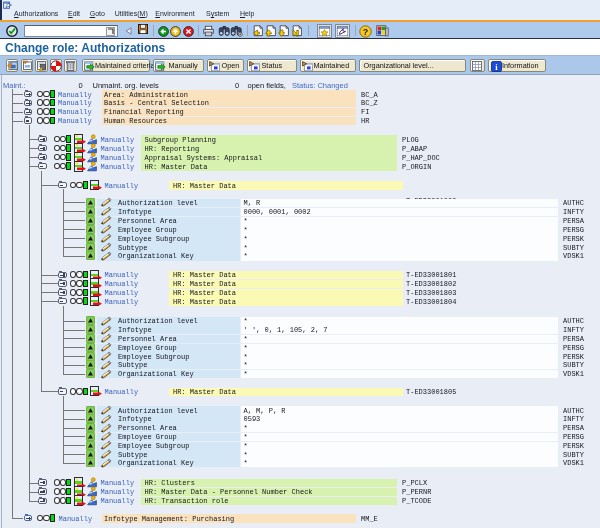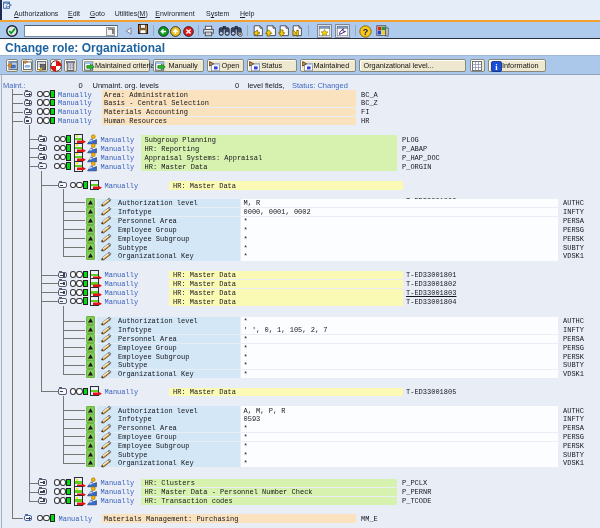--- a/index.html
+++ b/index.html
@@ -124,21 +124,21 @@
     <text x="6.5" y="9.6" font-size="9" font-family="Liberation Sans" font-weight="bold" fill="#1a1a5e" text-anchor="middle">?</text>
   </svg>
 <svg style="position:absolute;left:376px;top:25px" width="13" height="12" viewBox="0 0 13 12">
     <rect x="0.8" y="0.8" width="9" height="9.5" fill="#fff" stroke="#445" stroke-width="0.9"></rect>
     <rect x="1.6" y="1.6" width="3.6" height="3.8" fill="#e02020"></rect>
     <rect x="5.4" y="1.6" width="3.6" height="3.8" fill="#20a020"></rect>
     <rect x="1.6" y="5.6" width="3.6" height="3.9" fill="#2040d0"></rect>
     <rect x="5.4" y="5.6" width="3.6" height="3.9" fill="#f0d020"></rect>
     <rect x="9.8" y="3" width="2.4" height="8" fill="#c8ccd4" stroke="#445" stroke-width="0.7"></rect>
   </svg>
-<div style="position:absolute;left:5px;top:40.5px;font-size:12px;font-weight:bold;color:#1d639f;font-family:'Liberation Sans',sans-serif;">Change role: Organizational</div>
+<div style="position:absolute;left:5px;top:40.5px;font-size:12px;font-weight:bold;color:#1d639f;font-family:'Liberation Sans',sans-serif;">Change role: Authorizations</div>
 <div class="btn" style="left:5.5px;top:59px;width:12.5px;"></div>
 <svg style="position:absolute;left:6.5px;top:60px" width="11" height="11" viewBox="0 0 11 11">
     <rect x="2" y="1.5" width="8" height="8" fill="#fff" stroke="#456" stroke-width="0.8"></rect>
     <rect x="2" y="1.5" width="8" height="2" fill="#7aa0d0"></rect>
     <rect x="3.2" y="4.5" width="5.6" height="4" fill="#3a70c8"></rect>
     <path d="M0.5 5.5 L4.5 3 L4.5 8 Z" fill="#f09020" stroke="#804810" stroke-width="0.5"></path>
   </svg>
 <div class="btn" style="left:20.5px;top:59px;width:12.5px;"></div>
 <svg style="position:absolute;left:21.5px;top:60px" width="11" height="11" viewBox="0 0 11 11">
     <rect x="1.5" y="2" width="8" height="7.5" fill="#fff" stroke="#456" stroke-width="0.8"></rect>
@@ -212,21 +212,21 @@
 <div class="btn" style="left:488px;top:59px;width:58px;"></div>
 <div class="btxt" style="left:502px;top:61px;">Information</div>
 <svg style="position:absolute;left:490.5px;top:60.5px" width="11" height="11" viewBox="0 0 11 11">
     <rect x="0.5" y="0.5" width="10" height="10" rx="1.5" fill="#1a4ed8" stroke="#0a2a80" stroke-width="0.8"></rect>
     <text x="5.5" y="8.6" font-size="8.5" font-family="Liberation Serif" font-weight="bold" fill="#fff" text-anchor="middle">i</text>
   </svg>
 <div class="s" style="left:3px;top:80.5px;color:#4468c0;">Maint.:</div>
 <div class="s" style="left:78.5px;top:80.5px;">0</div>
 <div class="s" style="left:92.5px;top:80.5px;">Unmaint. org. levels</div>
 <div class="s" style="left:235px;top:80.5px;">0</div>
-<div class="s" style="left:247.5px;top:80.5px;">level fields,</div>
+<div class="s" style="left:247.5px;top:80.5px;">open fields,</div>
 <div class="s" style="left:292px;top:80.5px;color:#4468c0;">Status: Changed</div>
 <div style="position:absolute;left:12px;top:89px;width:1px;height:429px;background:#767676;"></div>
 <div style="position:absolute;left:29px;top:125px;width:1px;height:375.7px;background:#767676;"></div>
 <div style="position:absolute;left:41px;top:170.5px;width:1px;height:220.8px;background:#767676;"></div>
 <div style="position:absolute;left:63px;top:189px;width:1px;height:67px;background:#767676;"></div>
 <div style="position:absolute;left:63px;top:305.5px;width:1px;height:68.10000000000002px;background:#767676;"></div>
 <div style="position:absolute;left:63px;top:395.8px;width:1px;height:67.0px;background:#767676;"></div>
 <div style="position:absolute;left:12px;top:94px;width:11px;height:1px;background:#767676;"></div>
 <div style="position:absolute;left:23.5px;top:90.8px;width:8.5px;height:6.5px;background:#f4f6fa;border:1px solid #565d74;border-radius:2px;box-sizing:border-box;">
     <div style="position:absolute;left:1px;top:2px;width:3px;height:1.2px;background:#3c4254;"></div>
@@ -260,21 +260,21 @@
     <div style="position:absolute;left:1px;top:2px;width:3px;height:1.2px;background:#3c4254;"></div>
     <div style="position:absolute;left:4.4px;top:0.8px;width:1.4px;height:3.2px;background:#3c4254;"></div>
     <div style="position:absolute;left:3.8px;top:2px;width:2.6px;height:1.2px;background:#3c4254;"></div>
   </div>
 <div style="position:absolute;left:24.5px;top:107.5px;width:3px;height:1.2px;background:#565d74;"></div>
 <div style="position:absolute;left:37.0px;top:108.3px;width:6.4px;height:6.8px;background:#fff;border:1.2px solid #33333b;border-radius:50%;box-sizing:border-box;"></div>
 <div style="position:absolute;left:43.2px;top:108.3px;width:6.4px;height:6.8px;background:#fff;border:1.2px solid #33333b;border-radius:50%;box-sizing:border-box;"></div>
 <div style="position:absolute;left:49.8px;top:107.9px;width:5.2px;height:7.4px;background:#00dc10;border:1px solid #222;box-sizing:border-box;"></div>
 <div class="m" style="left:58px;top:108.2px;color:#3a61bd;">Manually</div>
 <div class="cell" style="left:102px;top:108.0px;width:254px;background:#f9e2bd;"></div>
-<div class="m" style="left:104px;top:108.2px;color:#16161e;">Materials Accounting</div>
+<div class="m" style="left:104px;top:108.2px;color:#16161e;">Financial Reporting</div>
 <div class="m" style="left:361px;top:108.2px;">FI</div>
 <div style="position:absolute;left:12px;top:120.6px;width:11px;height:1px;background:#767676;"></div>
 <div style="position:absolute;left:23.5px;top:117.39999999999999px;width:8.5px;height:6.5px;background:#f4f6fa;border:1px solid #565d74;border-radius:2px;box-sizing:border-box;">
     <div style="position:absolute;left:1px;top:2px;width:3px;height:1.2px;background:#3c4254;"></div>
   </div>
 <div style="position:absolute;left:24.5px;top:116.39999999999999px;width:3px;height:1.2px;background:#565d74;"></div>
 <div style="position:absolute;left:37.0px;top:117.19999999999999px;width:6.4px;height:6.8px;background:#fff;border:1.2px solid #33333b;border-radius:50%;box-sizing:border-box;"></div>
 <div style="position:absolute;left:43.2px;top:117.19999999999999px;width:6.4px;height:6.8px;background:#fff;border:1.2px solid #33333b;border-radius:50%;box-sizing:border-box;"></div>
 <div style="position:absolute;left:49.8px;top:116.8px;width:5.2px;height:7.4px;background:#00dc10;border:1px solid #222;box-sizing:border-box;"></div>
 <div class="m" style="left:58px;top:117.1px;color:#3a61bd;">Manually</div>
@@ -286,21 +286,21 @@
     <div style="position:absolute;left:1px;top:2px;width:3px;height:1.2px;background:#3c4254;"></div>
     <div style="position:absolute;left:4.4px;top:0.8px;width:1.4px;height:3.2px;background:#3c4254;"></div>
     <div style="position:absolute;left:3.8px;top:2px;width:2.6px;height:1.2px;background:#3c4254;"></div>
   </div>
 <div style="position:absolute;left:24.5px;top:513.8px;width:3px;height:1.2px;background:#4a6ab0;"></div>
 <div style="position:absolute;left:37.0px;top:514.6px;width:6.4px;height:6.8px;background:#fff;border:1.2px solid #33333b;border-radius:50%;box-sizing:border-box;"></div>
 <div style="position:absolute;left:43.2px;top:514.6px;width:6.4px;height:6.8px;background:#fff;border:1.2px solid #33333b;border-radius:50%;box-sizing:border-box;"></div>
 <div style="position:absolute;left:49.8px;top:514.2px;width:5.2px;height:7.4px;background:#00dc10;border:1px solid #222;box-sizing:border-box;"></div>
 <div class="m" style="left:58.5px;top:514.5px;color:#3a61bd;">Manually</div>
 <div class="cell" style="left:102px;top:514.3px;width:254px;background:#f9e2bd;"></div>
-<div class="m" style="left:104px;top:514.5px;color:#16161e;">Materials Management: Purchasing</div>
+<div class="m" style="left:104px;top:514.5px;color:#16161e;">Infotype Management: Purchasing</div>
 <div class="m" style="left:361px;top:514.5px;">MM_E</div>
 <div style="position:absolute;left:29px;top:139.1px;width:9px;height:1px;background:#767676;"></div>
 <div style="position:absolute;left:38px;top:135.9px;width:8.5px;height:6.5px;background:#f4f6fa;border:1px solid #565d74;border-radius:2px;box-sizing:border-box;">
     <div style="position:absolute;left:1px;top:2px;width:3px;height:1.2px;background:#3c4254;"></div>
     <div style="position:absolute;left:4.4px;top:0.8px;width:1.4px;height:3.2px;background:#3c4254;"></div>
     <div style="position:absolute;left:3.8px;top:2px;width:2.6px;height:1.2px;background:#3c4254;"></div>
   </div>
 <div style="position:absolute;left:39px;top:134.9px;width:3px;height:1.2px;background:#565d74;"></div>
 <div style="position:absolute;left:53.5px;top:135.7px;width:6.4px;height:6.8px;background:#fff;border:1.2px solid #33333b;border-radius:50%;box-sizing:border-box;"></div>
 <div style="position:absolute;left:59.7px;top:135.7px;width:6.4px;height:6.8px;background:#fff;border:1.2px solid #33333b;border-radius:50%;box-sizing:border-box;"></div>
@@ -466,21 +466,21 @@
 <svg style="position:absolute;left:77px;top:502.0px" width="9" height="3.6" viewBox="0 0 9 3.6">
     <path d="M0 0.6 L6 0.6 L6 0 L9 1.8 L6 3.6 L6 3 L0 3 Z" fill="#e41212"></path>
   </svg>
 <svg style="position:absolute;left:86.5px;top:495.2px" width="10" height="11" viewBox="0 0 10 11">
     <circle cx="6.3" cy="2.7" r="1.9" fill="#f8b400" stroke="#967000" stroke-width="0.6"></circle>
     <path d="M0.6 9.8 L4.4 4.8 L6.6 7 L9.4 5.6 L9.4 9.8 Z" fill="#3a6ecc" stroke="#1a3a80" stroke-width="0.7"></path>
     <path d="M1.8 7.8 L4 5.2 L5.7 6.9 Z" fill="#d8e6f8"></path>
   </svg>
 <div class="m" style="left:100.5px;top:497.2px;color:#3a61bd;">Manually</div>
 <div class="cell" style="left:141px;top:497.0px;width:256px;background:#d6f2ae;"></div>
-<div class="m" style="left:144.5px;top:497.2px;color:#16161e;">HR: Transaction codes</div>
+<div class="m" style="left:144.5px;top:497.2px;color:#16161e;">HR: Transaction role</div>
 <div class="m" style="left:402px;top:497.2px;">P_TCODE</div>
 <div style="position:absolute;left:41px;top:185.1px;width:17px;height:1px;background:#767676;"></div>
 <div style="position:absolute;left:58px;top:181.9px;width:8.5px;height:6.5px;background:#f4f6fa;border:1px solid #565d74;border-radius:2px;box-sizing:border-box;">
     <div style="position:absolute;left:1px;top:2px;width:3px;height:1.2px;background:#3c4254;"></div>
   </div>
 <div style="position:absolute;left:59px;top:180.9px;width:3px;height:1.2px;background:#565d74;"></div>
 <div style="position:absolute;left:70.0px;top:181.7px;width:6.4px;height:6.8px;background:#fff;border:1.2px solid #33333b;border-radius:50%;box-sizing:border-box;"></div>
 <div style="position:absolute;left:76.2px;top:181.7px;width:6.4px;height:6.8px;background:#fff;border:1.2px solid #33333b;border-radius:50%;box-sizing:border-box;"></div>
 <div style="position:absolute;left:82.8px;top:181.29999999999998px;width:5.2px;height:7.4px;background:#00dc10;border:1px solid #222;box-sizing:border-box;"></div>
 <div style="position:absolute;left:90px;top:180.1px;width:9px;height:10px;background:#eceef8;border:1.3px solid #2c2c36;box-sizing:border-box;">
@@ -545,21 +545,21 @@
 <div style="position:absolute;left:82.8px;top:288.59999999999997px;width:5.2px;height:7.4px;background:#00dc10;border:1px solid #222;box-sizing:border-box;"></div>
 <div style="position:absolute;left:90px;top:287.4px;width:9px;height:10px;background:#eceef8;border:1.3px solid #2c2c36;box-sizing:border-box;">
     <div style="position:absolute;left:0;top:34%;width:100%;height:30%;background:#5ed01e;"></div>
   </div>
 <svg style="position:absolute;left:93px;top:293.2px" width="9" height="3.6" viewBox="0 0 9 3.6">
     <path d="M0 0.6 L6 0.6 L6 0 L9 1.8 L6 3.6 L6 3 L0 3 Z" fill="#e41212"></path>
   </svg>
 <div class="m" style="left:104.5px;top:288.9px;color:#3a61bd;">Manually</div>
 <div class="cell" style="left:169px;top:288.7px;width:234px;background:#fbfab4;"></div>
 <div class="m" style="left:173px;top:288.9px;color:#16161e;">HR: Master Data</div>
-<div class="m" style="left:406px;top:288.9px;text-decoration:underline;">T-ED33001803</div>
+<div class="m" style="left:406px;top:288.9px;">T-ED33001803</div>
 <div style="position:absolute;left:41px;top:301.0px;width:17px;height:1px;background:#767676;"></div>
 <div style="position:absolute;left:58px;top:297.8px;width:8.5px;height:6.5px;background:#f4f6fa;border:1px solid #565d74;border-radius:2px;box-sizing:border-box;">
     <div style="position:absolute;left:1px;top:2px;width:3px;height:1.2px;background:#3c4254;"></div>
   </div>
 <div style="position:absolute;left:59px;top:296.8px;width:3px;height:1.2px;background:#565d74;"></div>
 <div style="position:absolute;left:70.0px;top:297.6px;width:6.4px;height:6.8px;background:#fff;border:1.2px solid #33333b;border-radius:50%;box-sizing:border-box;"></div>
 <div style="position:absolute;left:76.2px;top:297.6px;width:6.4px;height:6.8px;background:#fff;border:1.2px solid #33333b;border-radius:50%;box-sizing:border-box;"></div>
 <div style="position:absolute;left:82.8px;top:297.2px;width:5.2px;height:7.4px;background:#00dc10;border:1px solid #222;box-sizing:border-box;"></div>
 <div style="position:absolute;left:90px;top:296.0px;width:9px;height:10px;background:#eceef8;border:1.3px solid #2c2c36;box-sizing:border-box;">
     <div style="position:absolute;left:0;top:34%;width:100%;height:30%;background:#5ed01e;"></div>

